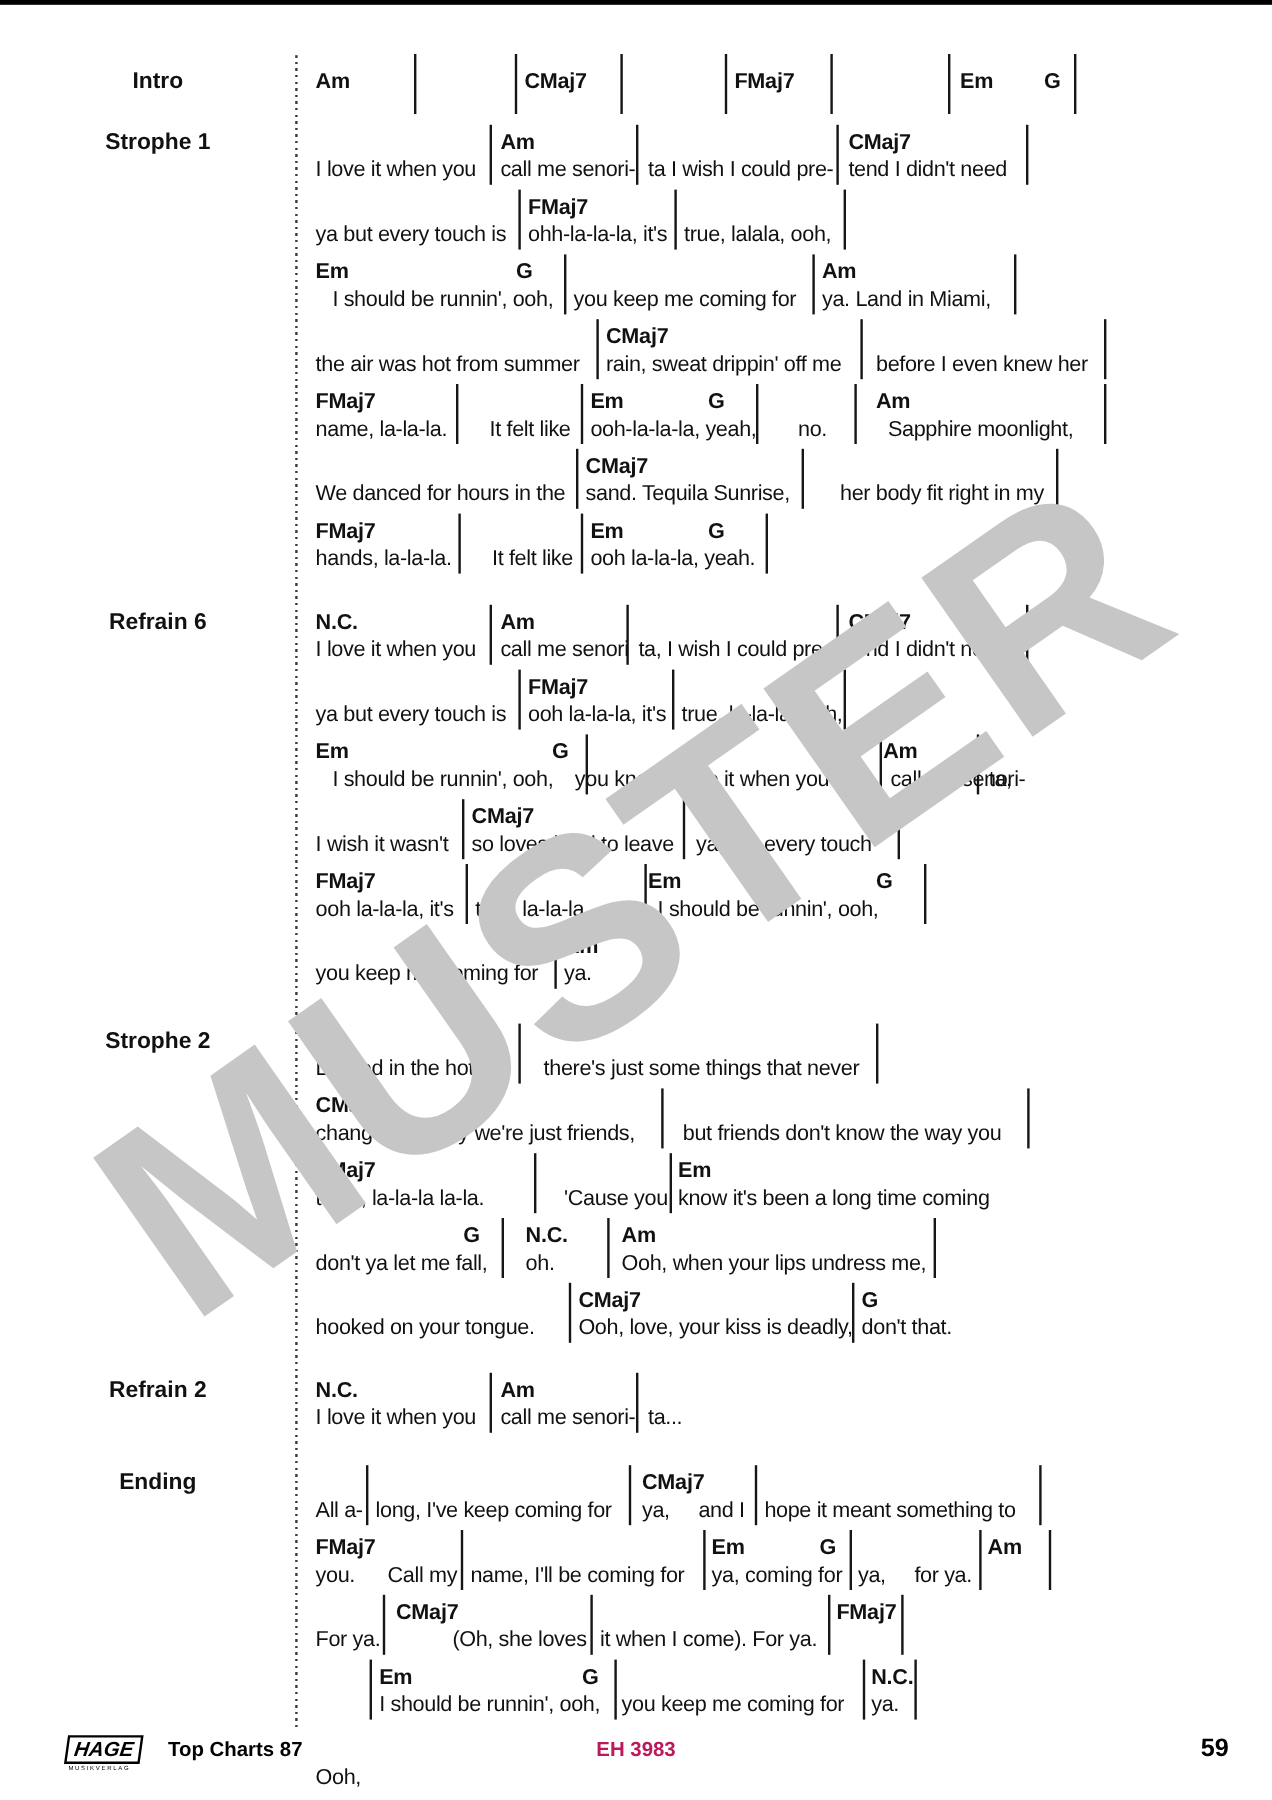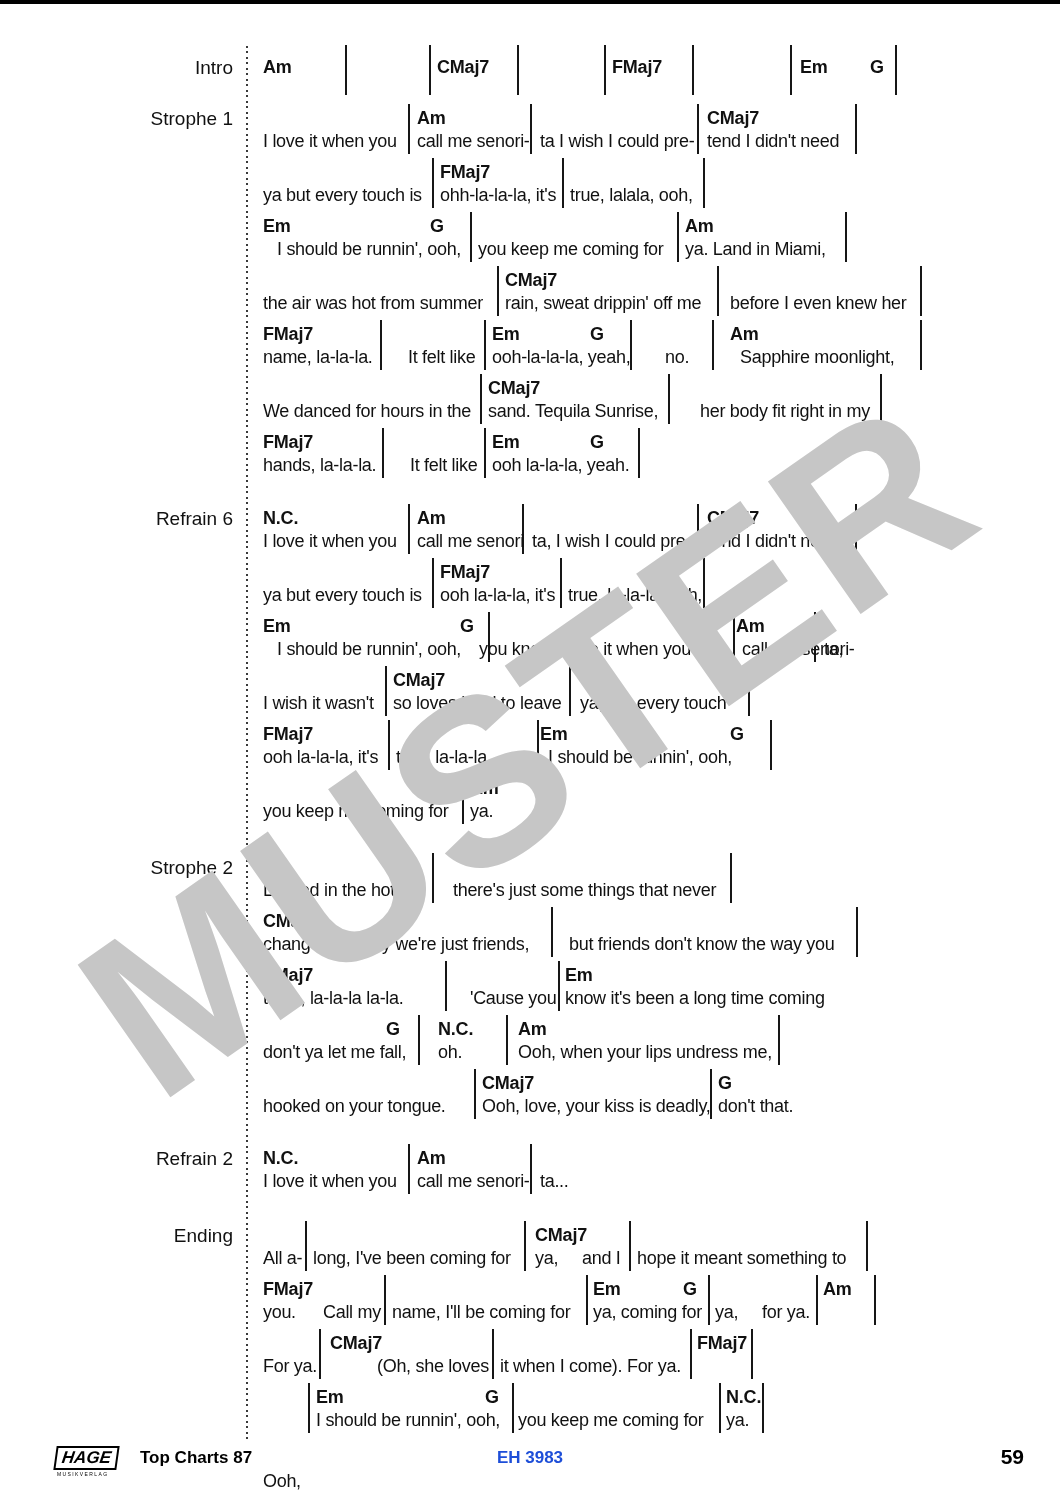--- a/index.html
+++ b/index.html
@@ -6,22 +6,22 @@
   .page{
     position:relative;width:1060px;height:1500px;background:#ffffff;
     font-family:"Liberation Sans",sans-serif;overflow:hidden;margin:0 auto;
   }
   .toprule{position:absolute;left:0;top:0;width:1060px;height:4px;background:#000;}
   .dotline{
     position:absolute;left:246px;top:46px;width:2px;height:1396px;
     background:repeating-linear-gradient(to bottom,#3a3a3a 0 2px,transparent 2px 5.5px);
   }
   .seclabel{
-    position:absolute;left:30px;width:203px;text-align:right;
-    font-size:19px;font-weight:normal;color:#111;white-space:nowrap;line-height:22px;
+    position:absolute;left:30px;width:203px;text-align:center;
+    font-size:19px;font-weight:bold;color:#111;white-space:nowrap;line-height:22px;
   }
   .chord{
     position:absolute;font-size:18px;font-weight:bold;color:#111;
     white-space:nowrap;line-height:20px;letter-spacing:-0.2px;
   }
   .lyric{
     position:absolute;font-size:18px;color:#111;
     white-space:nowrap;line-height:20px;letter-spacing:-0.3px;
   }
   .bar{position:absolute;width:1.6px;background:#161616;}
@@ -34,21 +34,21 @@
   }
   .footer{position:absolute;left:0;top:1444px;width:1060px;height:40px;}
   .hage{position:absolute;left:55px;top:2px;}
   .hage-box{
     display:inline-block;border:2.5px solid #000;padding:0 5px 1px 5px;
     transform:skewX(-8deg);font-size:17px;font-weight:bold;font-style:italic;
     line-height:19px;color:#000;background:#fff;
   }
   .hage-sub{font-size:5px;letter-spacing:1.4px;color:#000;margin-top:1px;margin-left:2px;}
   .f-series{position:absolute;left:140px;top:4px;font-size:17px;font-weight:bold;color:#000;}
-  .f-catalog{position:absolute;left:0;top:4px;width:1060px;text-align:center;font-size:17px;font-weight:bold;color:#1d4ed8;}
+  .f-catalog{position:absolute;left:0;top:4px;width:1060px;text-align:center;font-size:17px;font-weight:bold;color:#be185d;}
   .f-page{position:absolute;right:36px;top:1px;font-size:21px;font-weight:bold;color:#000;}
 </style>
 </head>
 <body>
 
 <div class="page">
   <div class="toprule"></div>
   <div class="dotline"></div>
 
   <div>
@@ -213,21 +213,21 @@
       <div class="chord" style="left: 417px; top: 1148px;">Am</div>
       <div class="lyric" style="left: 263px; top: 1171px;">I love it when you</div>
       <div class="lyric" style="left: 417px; top: 1171px;">call me senori-</div>
       <div class="lyric" style="left: 540px; top: 1171px;">ta...</div>
       <div class="bar" style="left: 305px; top: 1221px; height: 50px;"></div>
       <div class="bar" style="left: 524px; top: 1221px; height: 50px;"></div>
       <div class="bar" style="left: 629px; top: 1221px; height: 50px;"></div>
       <div class="bar" style="left: 866px; top: 1221px; height: 50px;"></div>
       <div class="chord" style="left: 535px; top: 1225px;">CMaj7</div>
       <div class="lyric" style="left: 263px; top: 1248px;">All a-</div>
-      <div class="lyric" style="left: 313px; top: 1248px;">long, I've been coming for</div>
+      <div class="lyric" style="left: 313px; top: 1248px;">long, I've keep coming for</div>
       <div class="lyric" style="left: 535px; top: 1248px;">ya,</div>
       <div class="lyric" style="left: 582px; top: 1248px;">and I</div>
       <div class="lyric" style="left: 637px; top: 1248px;">hope it meant something to</div>
       <div class="bar" style="left: 384px; top: 1275px; height: 50px;"></div>
       <div class="bar" style="left: 586px; top: 1275px; height: 50px;"></div>
       <div class="bar" style="left: 708px; top: 1275px; height: 50px;"></div>
       <div class="bar" style="left: 816px; top: 1275px; height: 50px;"></div>
       <div class="bar" style="left: 874px; top: 1275px; height: 50px;"></div>
       <div class="chord" style="left: 263px; top: 1279px;">FMaj7</div>
       <div class="chord" style="left: 593px; top: 1279px;">Em</div>

